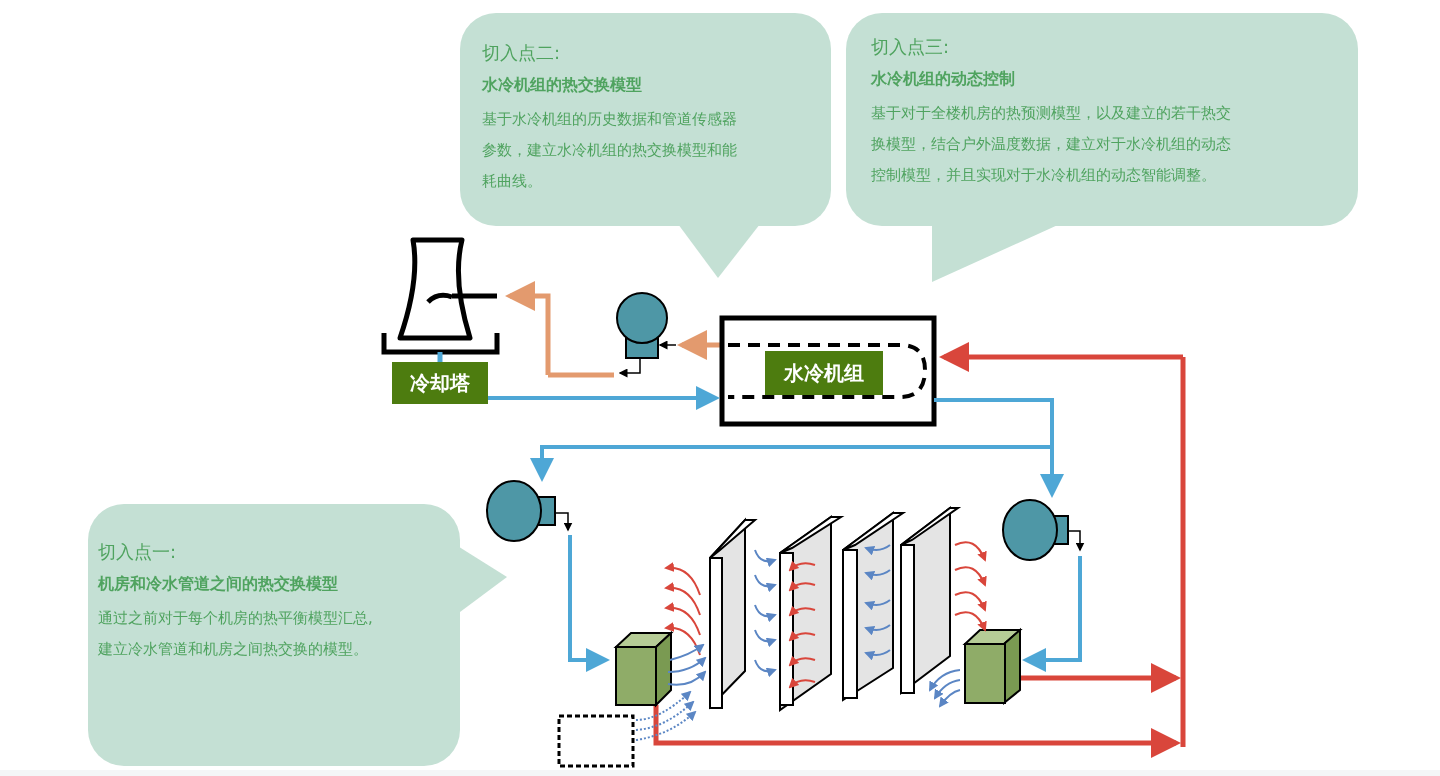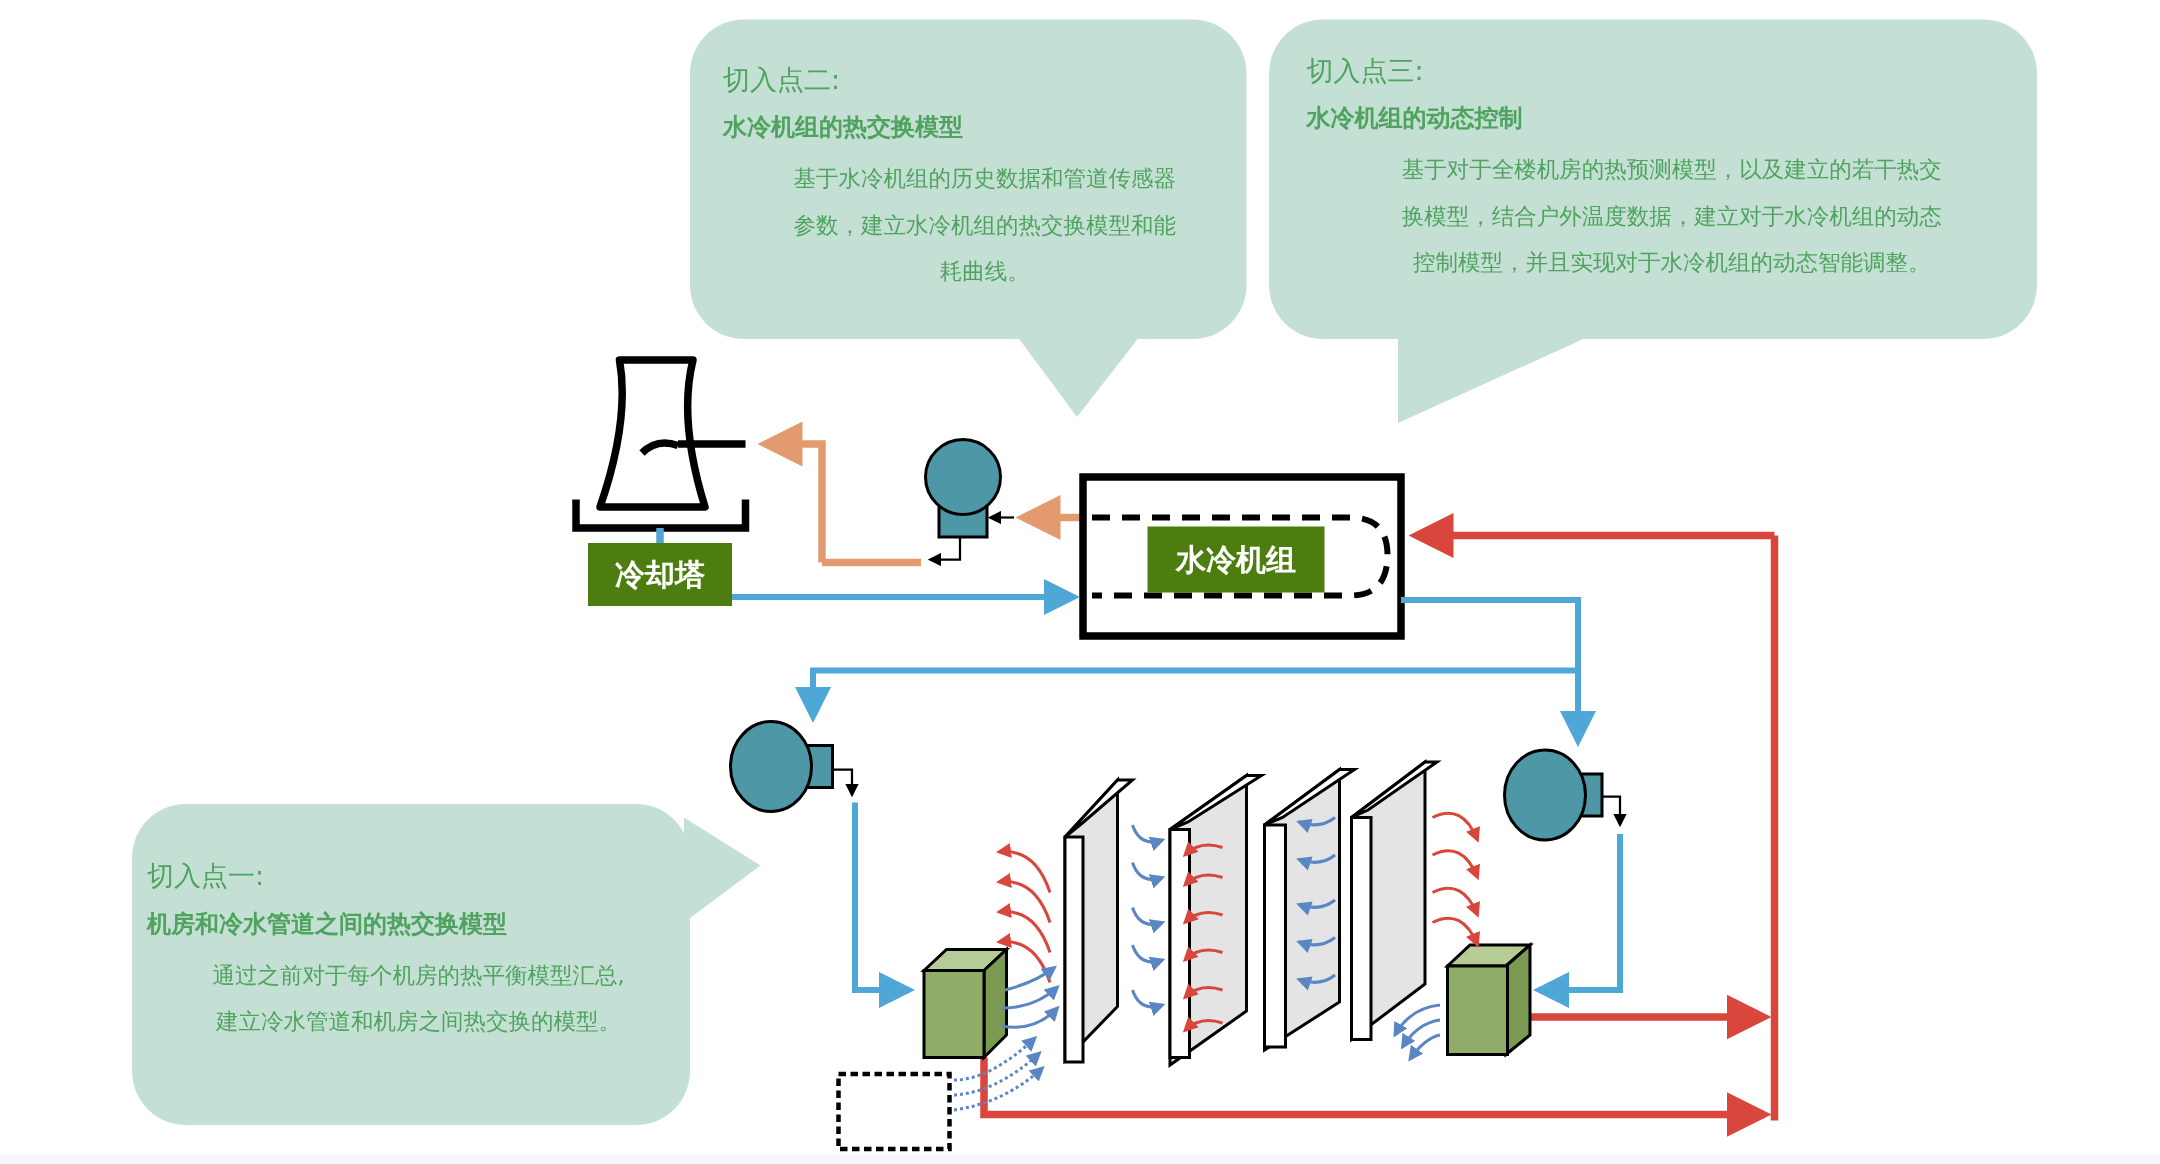--- a/index.html
+++ b/index.html
@@ -1,24 +1,24 @@
 <!DOCTYPE html>
 <html><head>
 <meta charset="utf-8">
 <style>
   html, body { margin:0; padding:0; background:#ffffff; }
   body { width:1440px; height:776px; position:relative; overflow:hidden;
          font-family:"DejaVu Sans", sans-serif; }
   .bubble { position:absolute; background:#c4e0d4; border-radius:36px; color:#4fa35f; }
   .bubble .pt { font-size:18px; font-weight:normal; margin-bottom:10px; }
   .bubble .ttl { font-size:16px; font-weight:bold; margin-bottom:8px; }
-  .bubble .body { font-size:15px; line-height:31px;text-align:center; }
+  .bubble .body { font-size:15px; line-height:31px; }
   #b2 { left:460px; top:13px; width:371px; height:213px; padding:28px 0 0 22px; box-sizing:border-box; }
   #b3 { left:846px; top:13px; width:512px; height:213px; padding:22px 0 0 25px; box-sizing:border-box; }
-  #b1 { left:88px; top:536px; width:372px; height:214px; padding:36px 0 0 10px; box-sizing:border-box; }
+  #b1 { left:88px; top:504px; width:372px; height:262px; padding:36px 0 0 10px; box-sizing:border-box; }
   #b1 .body { font-size:15px; }
   svg#diagram { position:absolute; left:0; top:0; }
   .label-box { position:absolute; background:#4d7c0f; color:#ffffff; font-weight:bold;
                display:flex; align-items:center; justify-content:center; font-size:20px; }
   #lbl-tower { left:392px; top:362px; width:96px; height:42px; }
   #lbl-chiller { left:765px; top:351px; width:118px; height:44px; }
   .bottom-bar { position:absolute; left:0; top:770px; width:1440px; height:6px; background:#f4f6f7; }
 </style>
 </head>
 <body>

